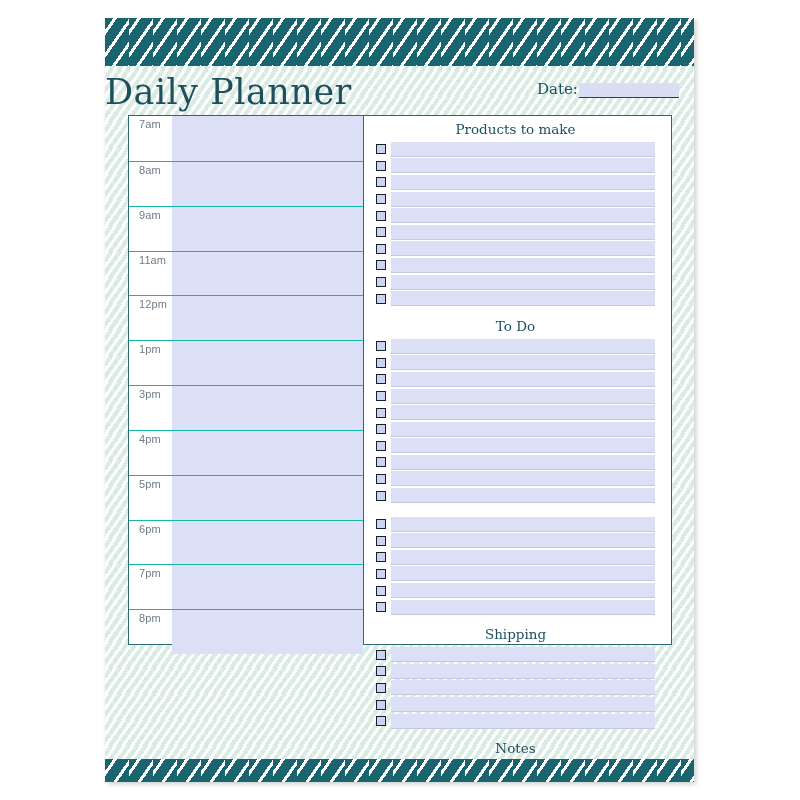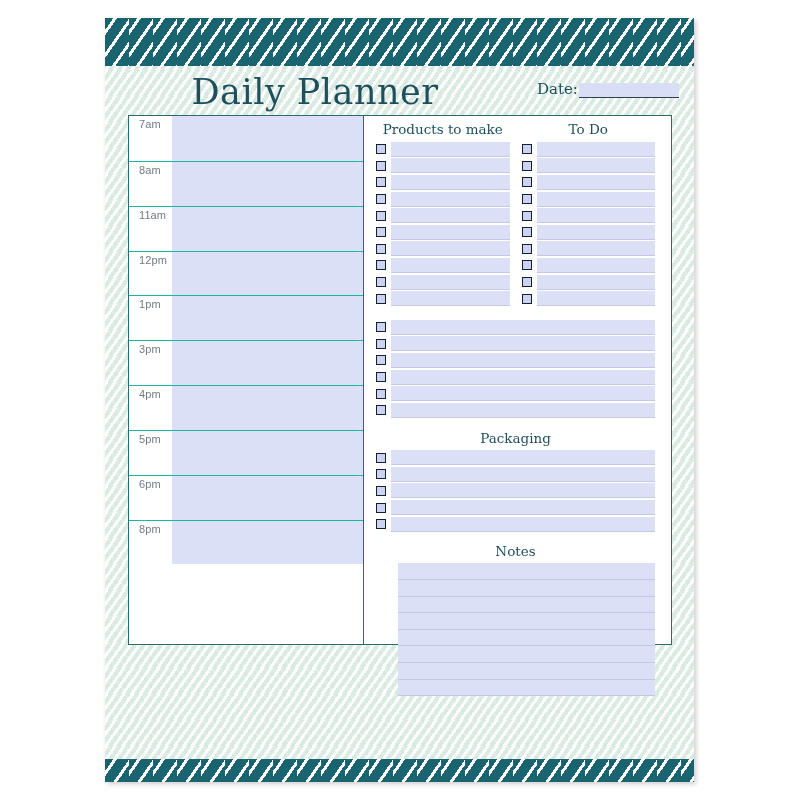--- a/index.html
+++ b/index.html
@@ -93,21 +93,21 @@
     left: 0;
     top: 52px;
     width: 589px;
     height: 56px;
   }
   .planner-title {
     position: absolute;
     left: 0;
     top: 2px;
     width: 420px;
-    text-align: center;
+    text-align: left;
     font-family: "DejaVu Serif", serif;
     font-size: 35px;
     font-weight: 400;
     letter-spacing: 0.5px;
     color: #1d4f5c;
   }
   .date-wrap {
     position: absolute;
     left: 432px;
     top: 10px;
@@ -181,21 +181,21 @@
   
   .tasks {
     position: relative;
     width: 307px;
     height: 100%;
     background: #ffffff;
     box-sizing: border-box;
     padding: 6px 16px 0 12px;
   }
 
-  .section { position: relative; }
+  .section { position: relative; flex-direction: column; }
   .section-title {
     text-align: center;
     font-family: "DejaVu Serif", serif;
     font-size: 13.5px;
     color: #1d4f5c;
     margin: 0 0 4px 0;
     line-height: 15px;
   }
 
   
@@ -270,20 +270,24 @@
           <div class="slot">
             <div class="slot-fill"></div>
             <div class="slot-label">7am</div>
           </div>
           <div class="slot">
             <div class="slot-fill"></div>
             <div class="slot-label">8am</div>
           </div>
           <div class="slot">
             <div class="slot-fill"></div>
+            <div class="slot-label">9am</div>
+          </div>
+          <div class="slot">
+            <div class="slot-fill"></div>
             <div class="slot-label">11am</div>
           </div>
           <div class="slot">
             <div class="slot-fill"></div>
             <div class="slot-label">12pm</div>
           </div>
           <div class="slot">
             <div class="slot-fill"></div>
             <div class="slot-label">1pm</div>
           </div>
@@ -295,20 +299,24 @@
             <div class="slot-fill"></div>
             <div class="slot-label">4pm</div>
           </div>
           <div class="slot">
             <div class="slot-fill"></div>
             <div class="slot-label">5pm</div>
           </div>
           <div class="slot">
             <div class="slot-fill"></div>
             <div class="slot-label">6pm</div>
+          </div>
+          <div class="slot">
+            <div class="slot-fill"></div>
+            <div class="slot-label">7pm</div>
           </div>
           <div class="slot">
             <div class="slot-fill"></div>
             <div class="slot-label">8pm</div>
           </div>
         </div>
 
       <div class="tasks">
 
         <div class="section dual">
@@ -431,21 +439,21 @@
               <div class="chk-row">
                 <span class="chk"></span>
                 <span class="chk-line"></span>
               </div>
             </div>
         </div>
 
         <div class="gap-md"></div>
 
         <div class="section wide">
-          <div class="section-title">Packaging</div>
+          <div class="section-title">Shipping</div>
           <div class="list" id="list-marketing">
               <div class="chk-row">
                 <span class="chk"></span>
                 <span class="chk-line"></span>
               </div>
               <div class="chk-row">
                 <span class="chk"></span>
                 <span class="chk-line"></span>
               </div>
               <div class="chk-row">

